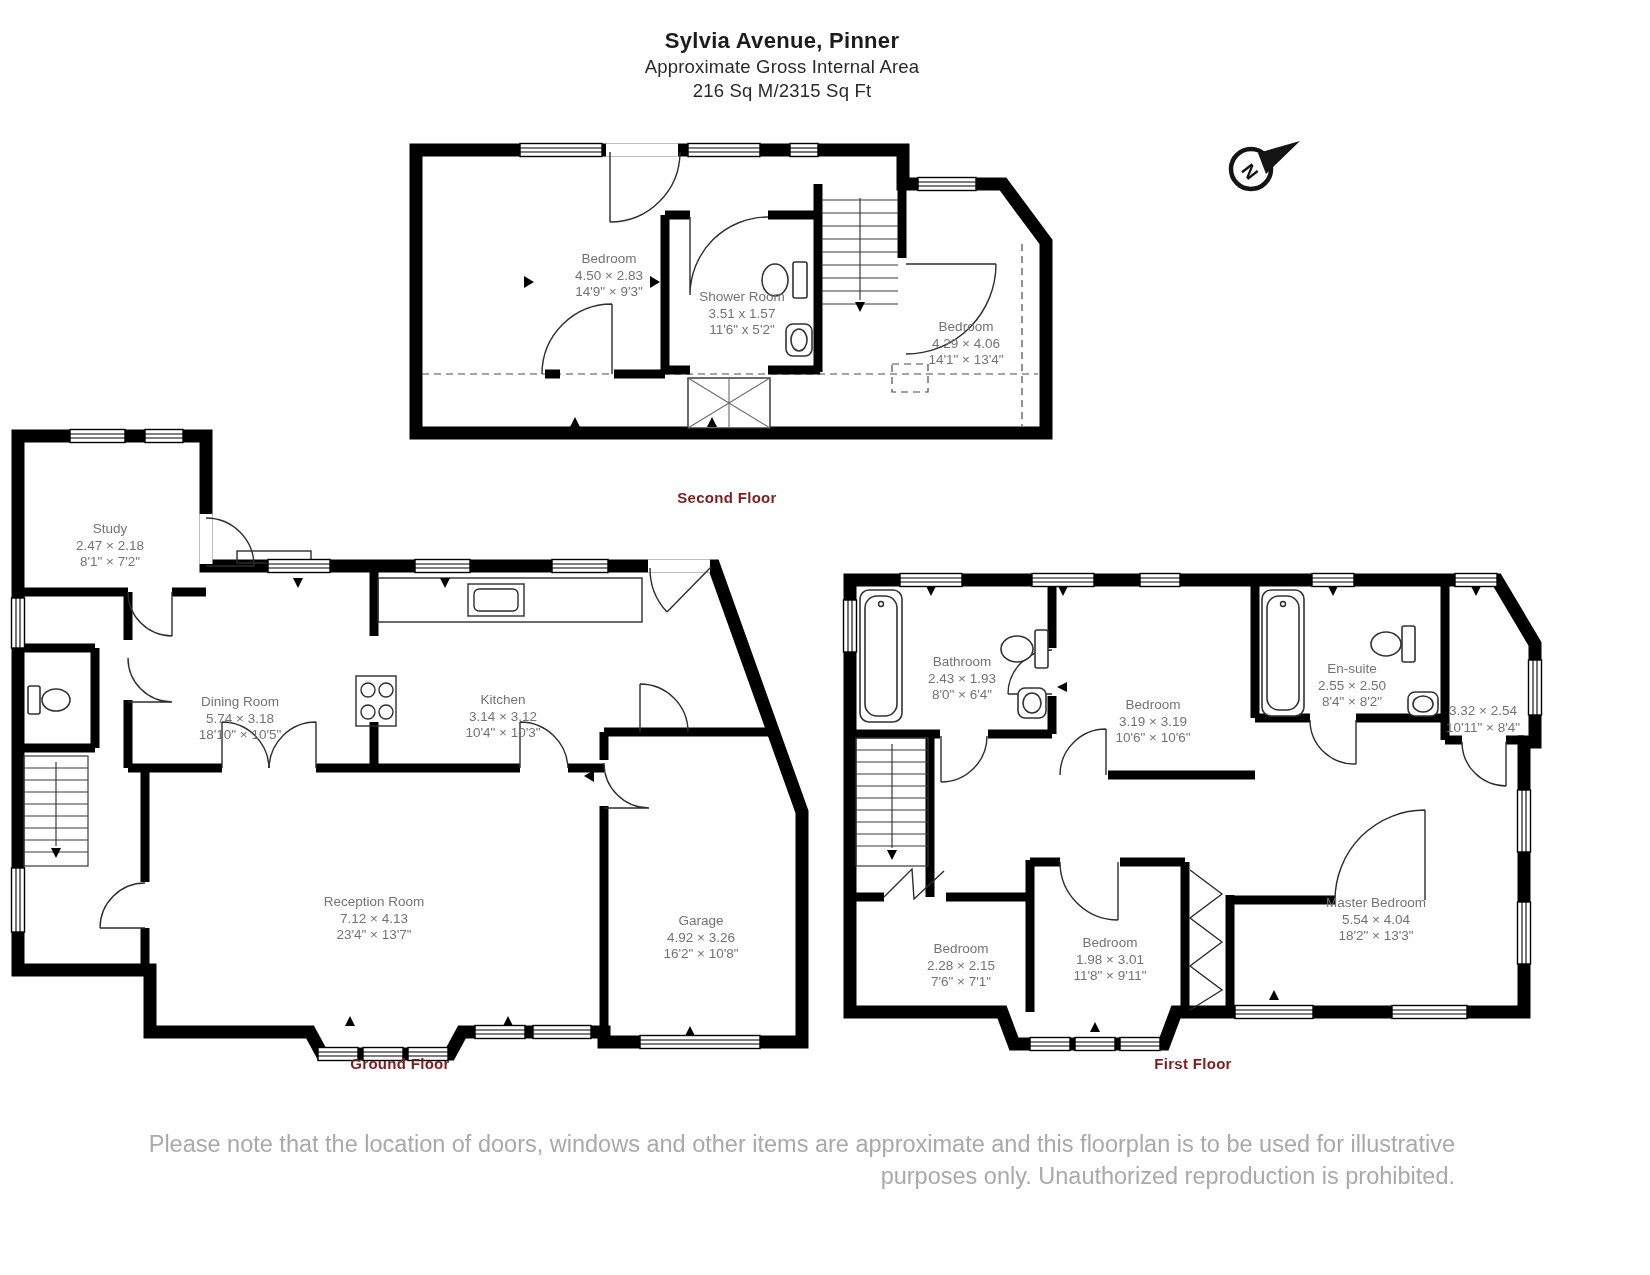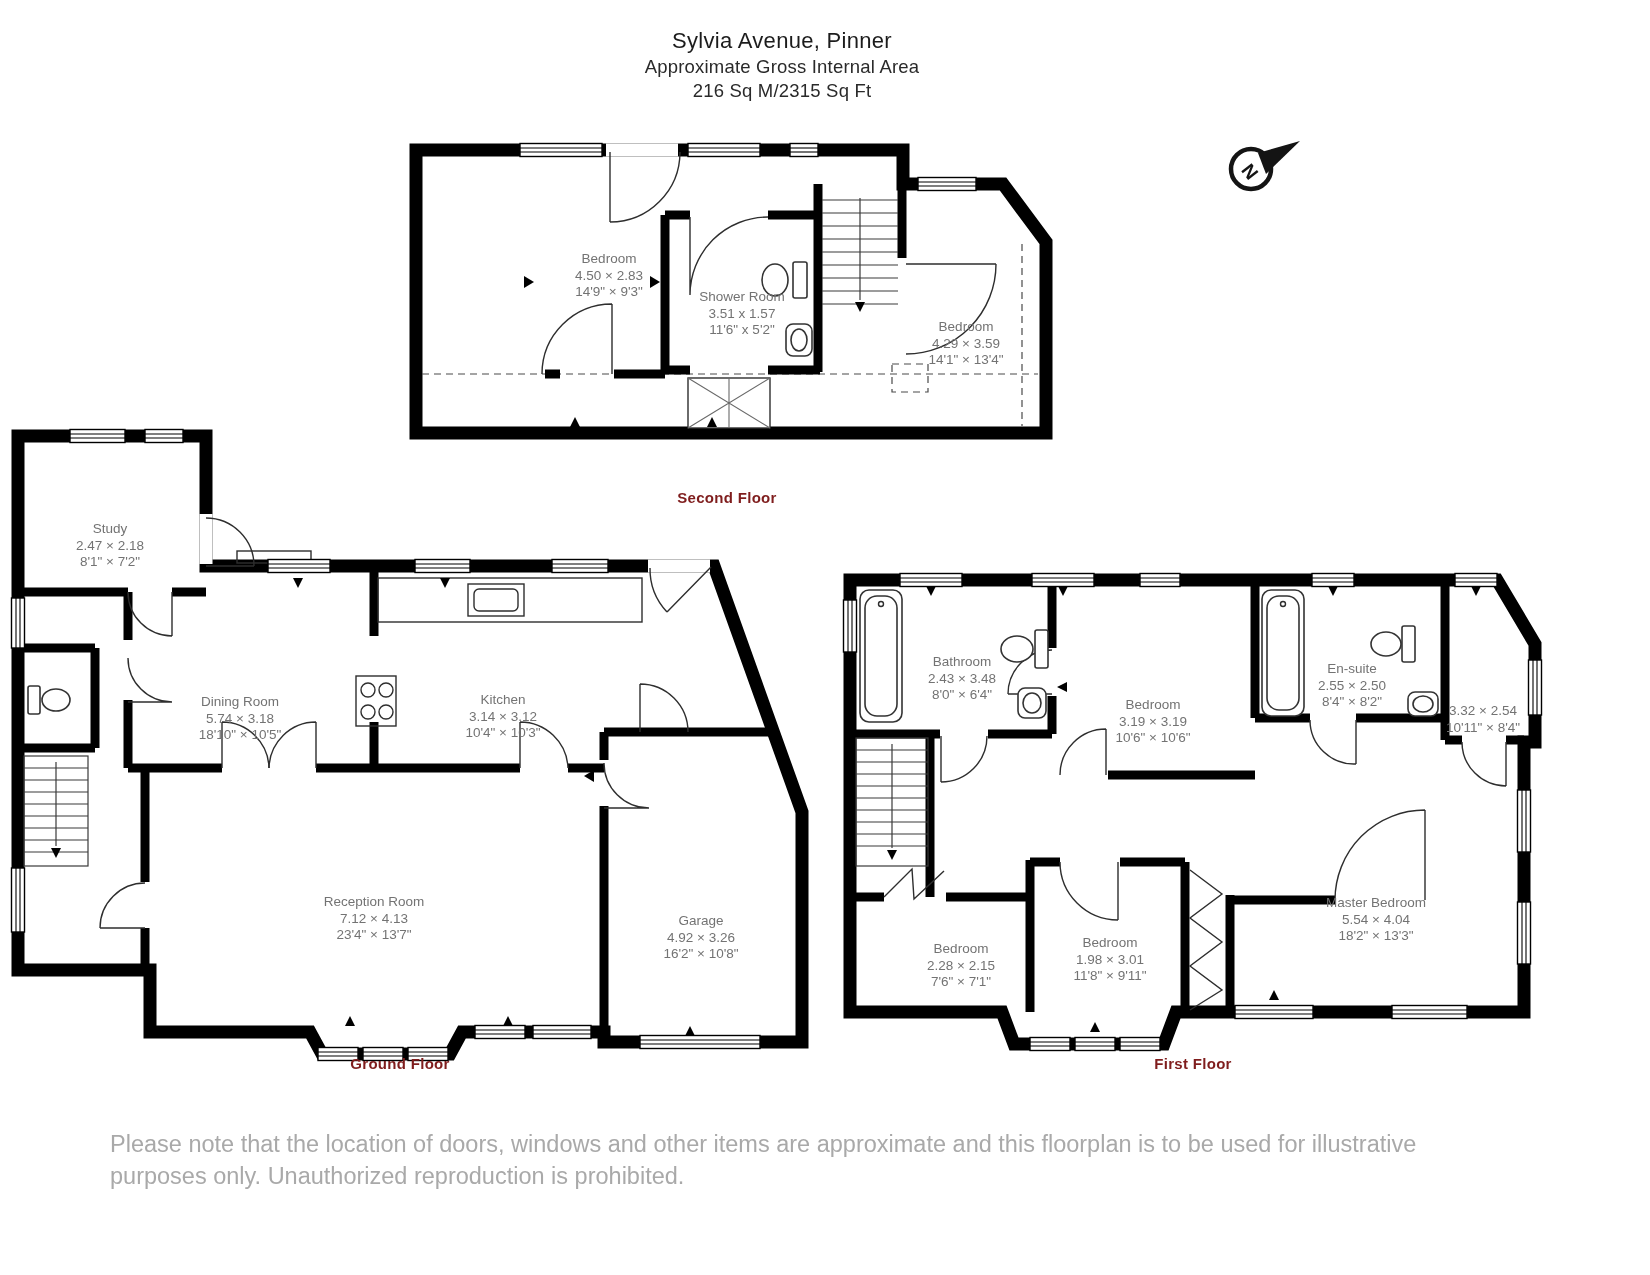--- a/index.html
+++ b/index.html
@@ -1,27 +1,27 @@
 <!DOCTYPE html>
 <html><head>
 <meta charset="utf-8">
 <style>
   html,body{margin:0;padding:0;background:#fff;}
   .page{position:relative;width:1650px;height:1275px;background:#fff;overflow:hidden;
         font-family:"Liberation Sans", sans-serif;color:#222;}
   .header{position:absolute;top:28px;left:0;width:1564px;text-align:center;}
-  .header .t1{font-size:22px;font-weight:normal;color:#1c1c1c;letter-spacing:.3px;}
+  .header .t1{font-size:22px;font-weight:bold;color:#1c1c1c;letter-spacing:.3px;}
   .header .t2{font-size:18.5px;color:#2a2a2a;margin-top:2px;letter-spacing:.2px;}
   svg.plan{position:absolute;left:0;top:0;}
   .room-label{position:absolute;transform:translate(-50%,-50%);text-align:center;
               font-size:13.5px;line-height:1.24;color:#737373;white-space:nowrap;}
   .room-label div:empty{display:none;}
   .floor-caption{position:absolute;transform:translate(-50%,-50%);font-size:15px;
                  font-weight:bold;color:#7f1d1d;letter-spacing:.3px;white-space:nowrap;}
-  .footer{position:absolute;top:1128px;left:110px;width:1345px;text-align:left;
+  .footer{position:absolute;top:1128px;left:110px;width:1345px;text-align:right;
           font-size:23.5px;line-height:1.38;color:#a9a9a9;font-weight:300;}
   
   .ow{fill:#fff;stroke:#000;stroke-width:13;stroke-linejoin:miter;}
   .iw{stroke:#000;stroke-width:9;fill:none;}
   .tn{stroke:#2e2e2e;stroke-width:1.4;fill:none;}
   .tn2{stroke:#6a6a6a;stroke-width:1.1;fill:none;}
   .dsh{stroke:#4a4a4a;stroke-width:1.2;fill:none;stroke-dasharray:7 5;}
   .fx{fill:#fff;stroke:#333;stroke-width:1.6;}
   .arr{fill:#000;stroke:none;}
   .win rect{fill:#fff;stroke:#000;stroke-width:1.4;}
@@ -411,21 +411,21 @@
     <div>4.50 × 2.83</div>
     <div>14'9" × 9'3"</div>
   </div>
   <div class="room-label" style="left:742px;top:314px">
     <div>Shower Room</div>
     <div>3.51 x 1.57</div>
     <div>11'6" x 5'2"</div>
   </div>
   <div class="room-label" style="left:966px;top:344px">
     <div>Bedroom</div>
-    <div>4.29 × 3.59</div>
+    <div>4.29 × 4.06</div>
     <div>14'1" × 13'4"</div>
   </div>
 
   <div class="room-label" style="left:110px;top:546px">
     <div>Study</div>
     <div>2.47 × 2.18</div>
     <div>8'1" × 7'2"</div>
   </div>
   <div class="room-label" style="left:240px;top:719px">
     <div>Dining Room</div>
@@ -443,21 +443,21 @@
     <div>23'4" × 13'7"</div>
   </div>
   <div class="room-label" style="left:701px;top:938px">
     <div>Garage</div>
     <div>4.92 × 3.26</div>
     <div>16'2" × 10'8"</div>
   </div>
 
   <div class="room-label" style="left:962px;top:679px">
     <div>Bathroom</div>
-    <div>2.43 × 3.48</div>
+    <div>2.43 × 1.93</div>
     <div>8'0" × 6'4"</div>
   </div>
   <div class="room-label" style="left:1153px;top:722px">
     <div>Bedroom</div>
     <div>3.19 × 3.19</div>
     <div>10'6" × 10'6"</div>
   </div>
   <div class="room-label" style="left:1352px;top:686px">
     <div>En-suite</div>
     <div>2.55 × 2.50</div>

